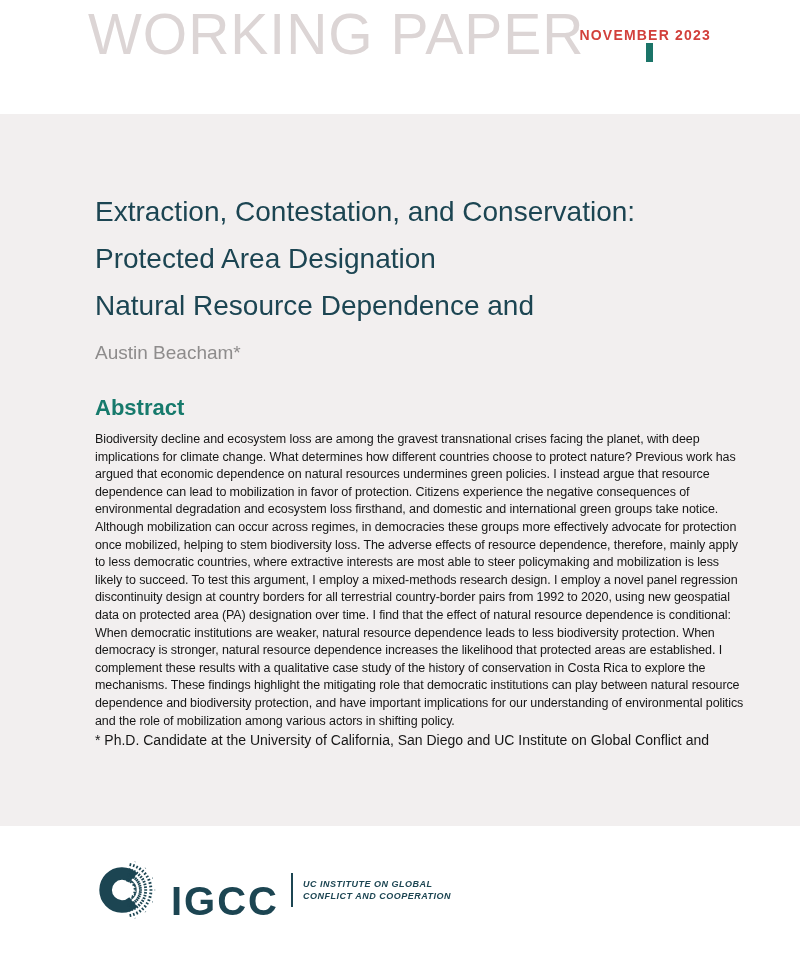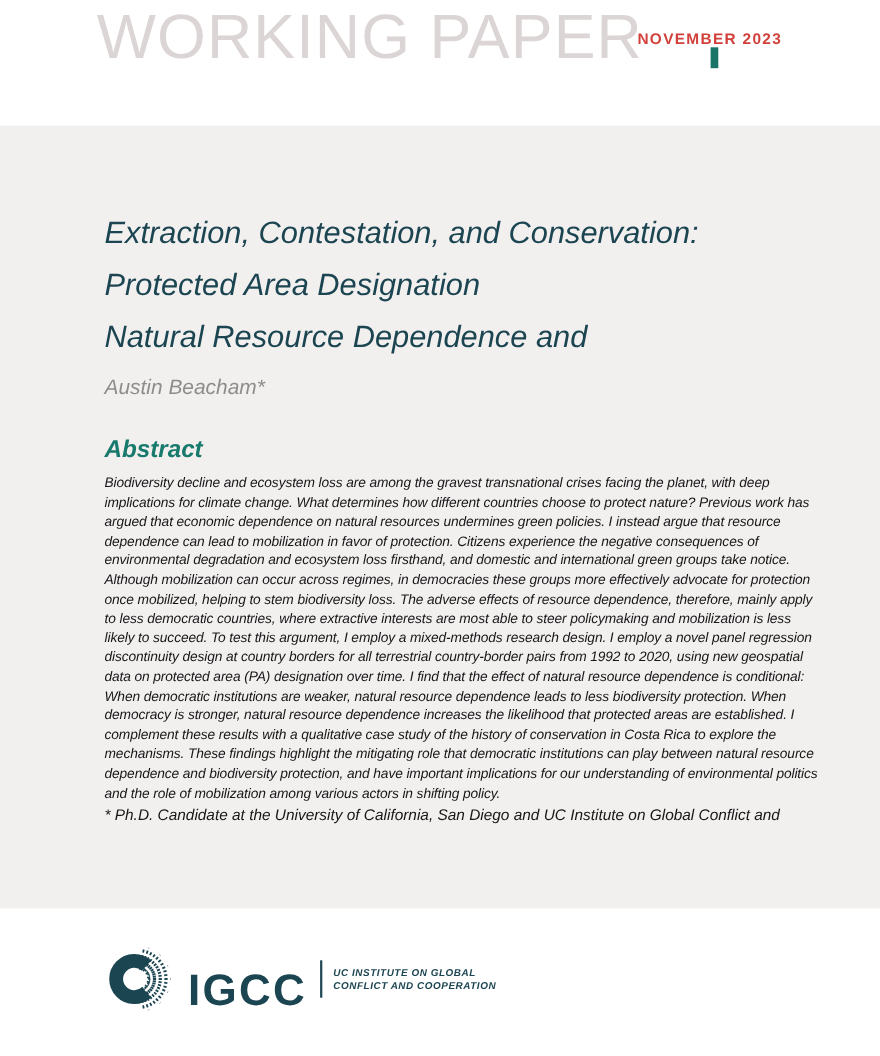--- a/index.html
+++ b/index.html
@@ -20,21 +20,21 @@
   
   .header{position:relative;width:800px;height:114px;background:#ffffff;}
   .watermark{position:absolute;left:88px;top:1px;font-size:57px;letter-spacing:1px;
     color:var(--watermark-gray);font-weight:400;white-space:nowrap;}
   .date-row{position:absolute;top:27px;right:89px;display:flex;align-items:center;flex-direction:column;}
   .issue-date{font-size:14px;font-weight:bold;letter-spacing:1.2px;color:var(--date-red);white-space:nowrap;}
   .accent-bar{width:7px;height:19px;background:var(--accent-bar-teal);margin-left:9px;}
 
   
   .panel{width:800px;height:712px;background:var(--panel-gray);
-    padding:74px 25px 0 95px;overflow:hidden;font-style:italic;}
+    padding:74px 25px 0 95px;overflow:hidden;}
   .title{color:var(--dark-teal);font-size:28px;line-height:47px;font-weight:400;}
   .title .t-line{display:block;white-space:nowrap;}
   .author{margin-top:12px;font-size:19px;line-height:24px;color:var(--author-gray);}
   .abstract-heading{margin-top:30px;font-size:22px;line-height:26px;font-weight:bold;
     color:var(--abstract-teal);}
   .abstract-text{margin-top:10px;width:650px;font-size:12.5px;line-height:17.6px;
     letter-spacing:-0.1px;color:var(--body-ink);text-align:left;}
   .footnote{font-size:14px;line-height:21.5px;color:var(--body-ink);}
   .footnote .f-line2{padding-left:8px;display:block;}
   .footnote .f-line1{display:block;}

